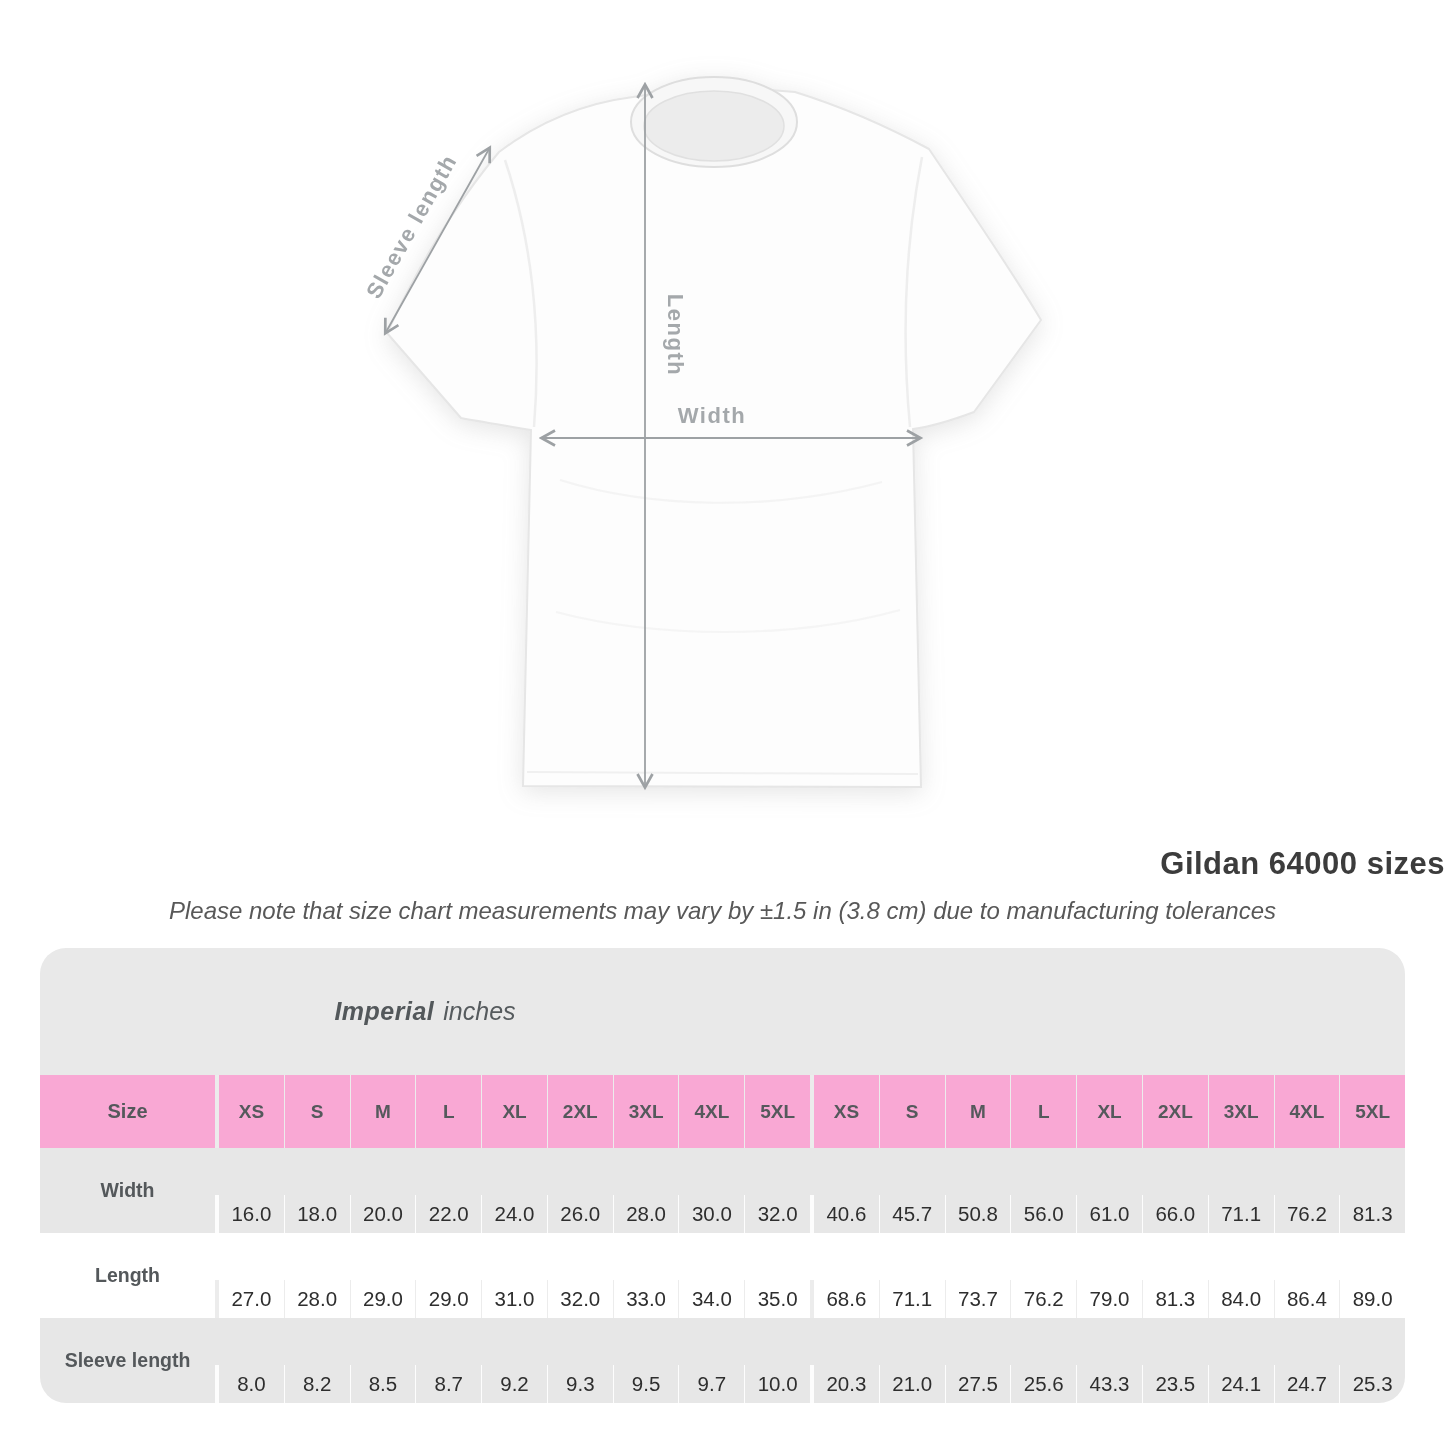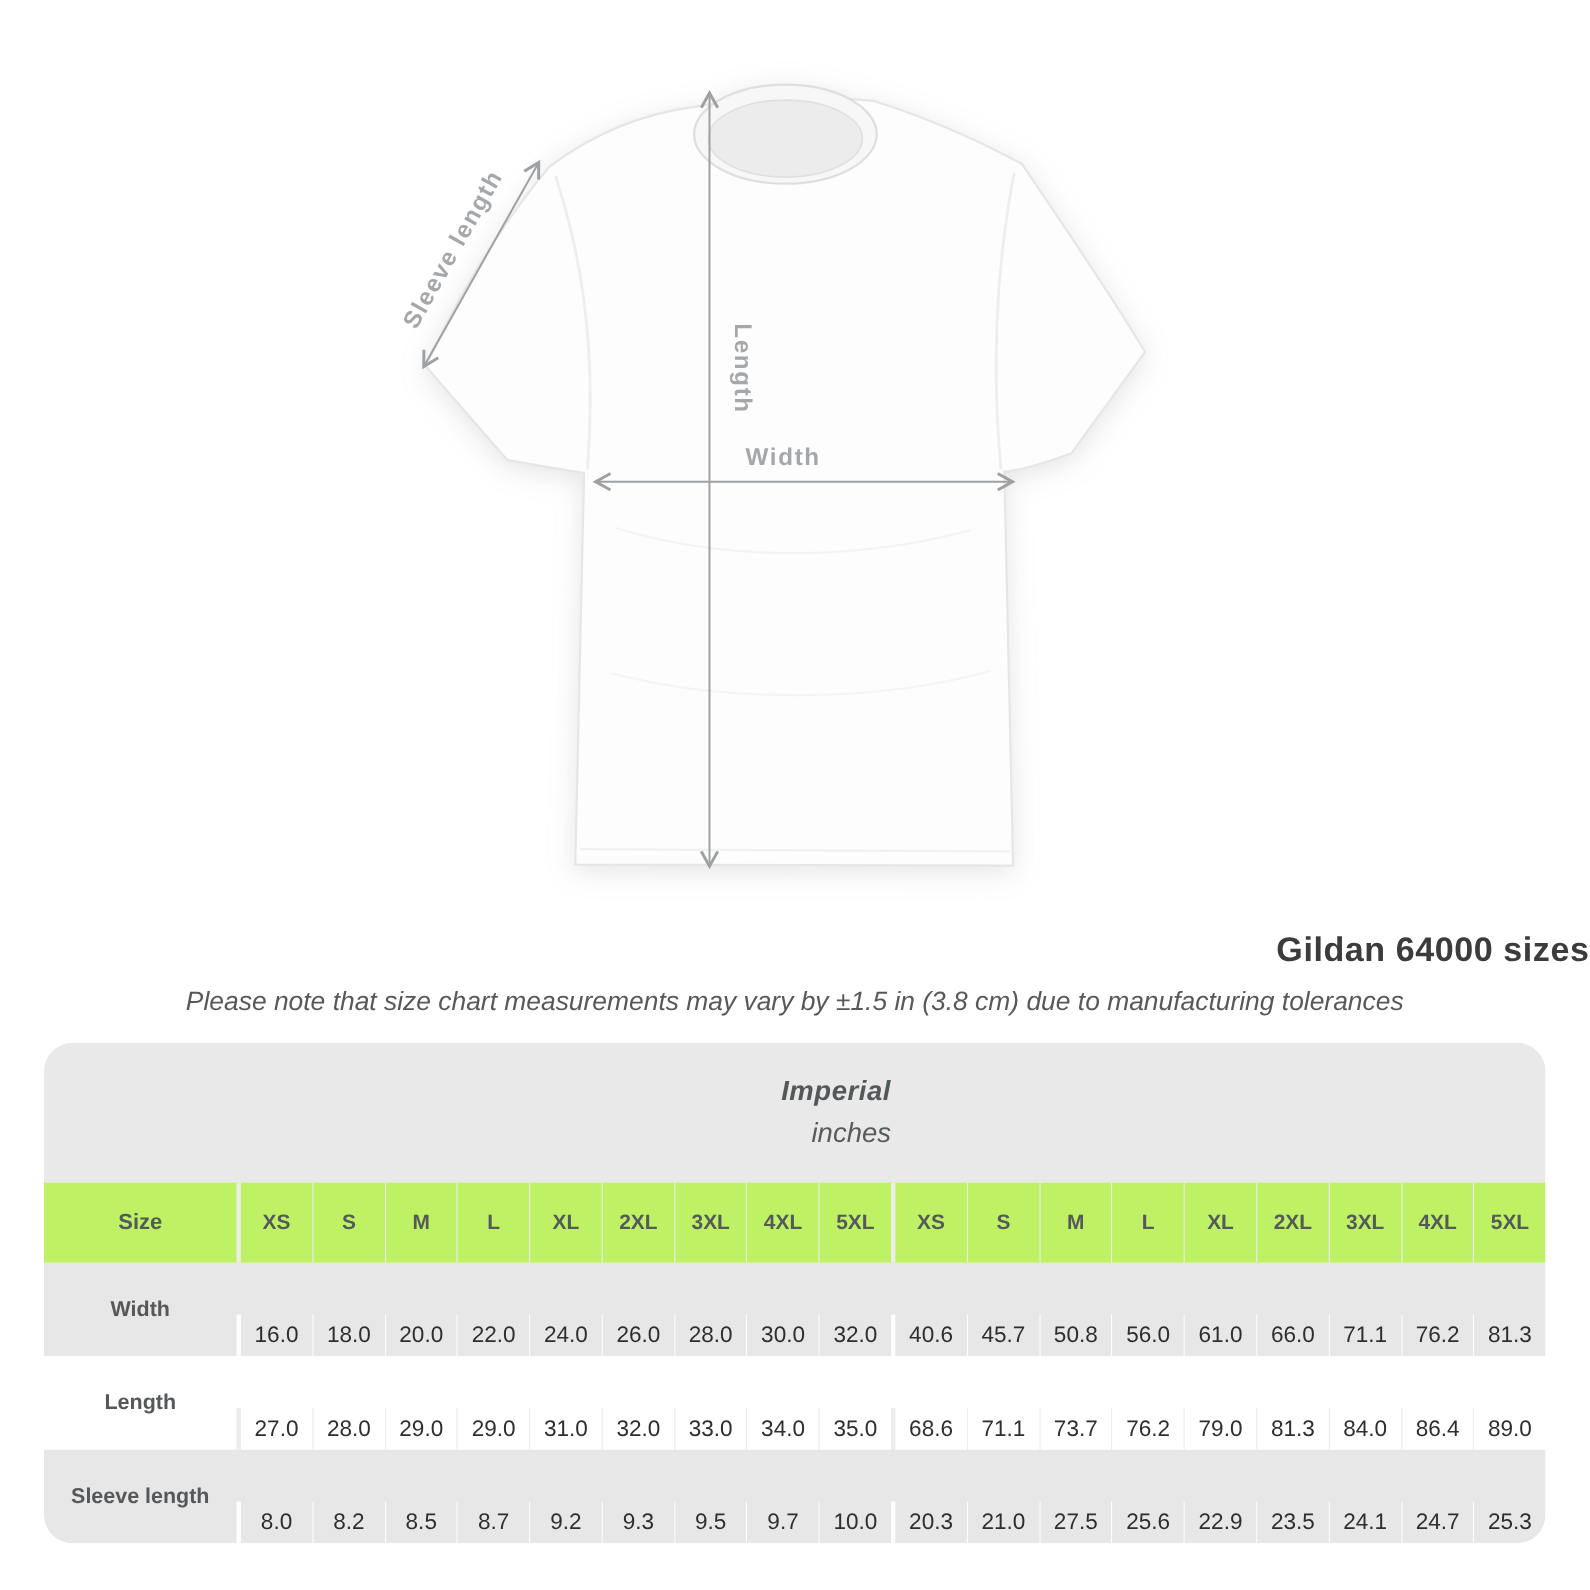--- a/index.html
+++ b/index.html
@@ -9,28 +9,28 @@
   .shirt-svg{position:absolute;left:0;top:0;}
 
   .page-title{position:absolute;top:846px;left:0;width:100%;text-align:right;
     font-weight:bold;font-size:31px;color:#3c3c3c;letter-spacing:0.5px;}
   .tolerance-note{position:absolute;top:897px;left:0;width:100%;text-align:center;
     font-style:italic;font-size:24px;color:#585858;}
 
   .size-table{position:absolute;left:40px;top:948px;width:1365px;
     border-radius:26px;overflow:hidden;display:flex;flex-direction:column;background:#fff;}
   .band{display:flex;height:127px;background:#e9e9e9;}
-  .band-group{display:flex;flex-direction:column;align-items:flex-end;justify-content:center;gap:9px;}
+  .band-group{display:flex;align-items:center;justify-content:center;gap:9px;}
   .band-group.imperial{width:770px;}
   .band-group.metric{width:595px;}
   .g-name{font-weight:bold;font-style:italic;font-size:25px;color:#53585b;letter-spacing:0.5px;}
   .g-unit{font-style:italic;font-size:25px;color:#565b5e;}
 
   .trow{display:flex;width:100%;}
-  .sizes-row{height:73px;background:#bef264;--sep:#ececec;}
+  .sizes-row{height:73px;background:#f9a8d4;--sep:#ececec;}
   .data-row{height:85px;}
   .data-row.gray{background:#e7e7e7;--sep:rgba(255,255,255,0.9);}
   .data-row.white{background:#ffffff;--sep:#ececec;}
 
   .cell{display:flex;align-items:center;justify-content:center;box-sizing:border-box;}
   .cell.label{flex:0 0 175px;font-weight:bold;font-size:20px;color:#54585b;}
   .cell.rowlabel{font-size:19.5px;}
   .cell.sizehead{flex:1;font-weight:bold;font-size:19px;color:#55595c;border-left:1px solid var(--sep);}
   .cell.value{flex:1;font-size:20.5px;color:#2e2e2e;border-left:1px solid var(--sep);margin-top:47px;}
   .cell.group-start{border-left-width:4px;}
@@ -170,21 +170,21 @@
         <div class="cell value">8.7</div>
         <div class="cell value">9.2</div>
         <div class="cell value">9.3</div>
         <div class="cell value">9.5</div>
         <div class="cell value">9.7</div>
         <div class="cell value">10.0</div>
         <div class="cell value group-start">20.3</div>
         <div class="cell value">21.0</div>
         <div class="cell value">27.5</div>
         <div class="cell value">25.6</div>
-        <div class="cell value">22.9</div>
+        <div class="cell value">43.3</div>
         <div class="cell value">23.5</div>
         <div class="cell value">24.1</div>
         <div class="cell value">24.7</div>
         <div class="cell value">25.3</div>
       </div>
     </div>
 
 </div>
 
 </body></html>

